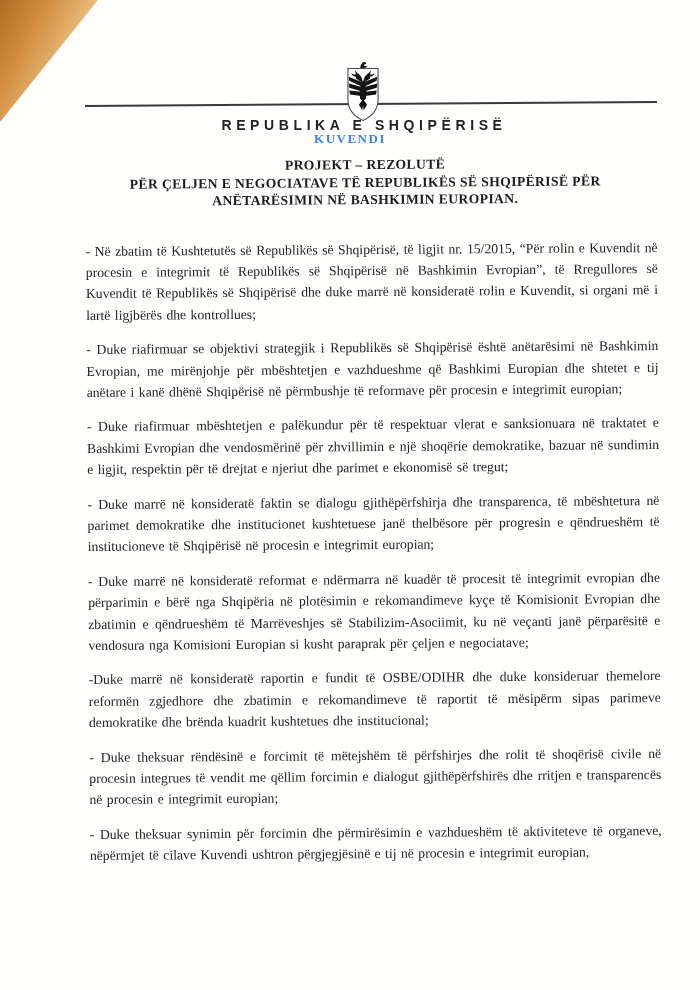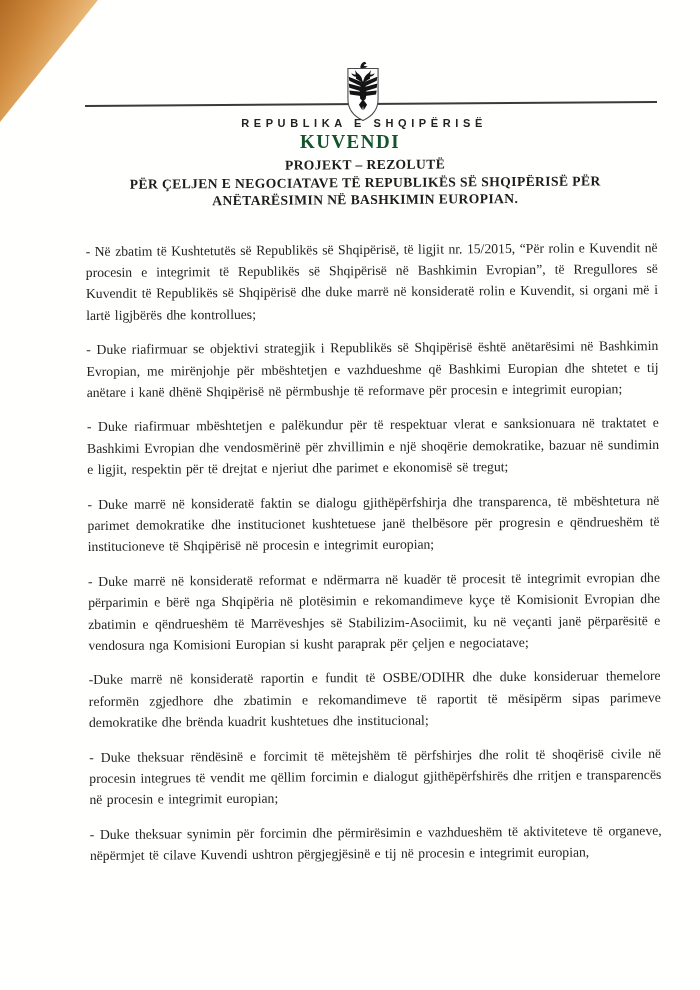--- a/index.html
+++ b/index.html
@@ -33,34 +33,34 @@
     position: absolute;
     left: 341px; top: 61px;
     width: 44px; height: 63px;
   }
   .rep-line {
     position: absolute;
     left: 0; right: 0; top: 117px;
     padding-left: 28px;
     text-align: center;
     font-family: "Liberation Sans", sans-serif;
-    font-size: 11px;
+    font-size: 14px;
     font-weight: bold;
     letter-spacing: 4.6px;
     color: #222;
     white-space: nowrap;
   }
   .kuvendi {
     position: absolute;
     left: 0; right: 0; top: 131px;
     text-align: center;
-    font-size: 19px;
+    font-size: 13px;
     font-weight: bold;
     letter-spacing: 1.5px;
-    color: #14532d;
+    color: #3b82f6;
   }
   .content {
     position: absolute;
     left: 0; top: 158px;
     width: 700px;
     transform: rotate(-0.4deg);
     transform-origin: 90px 0;
   }
   .doc-title {
     padding-left: 30px;

